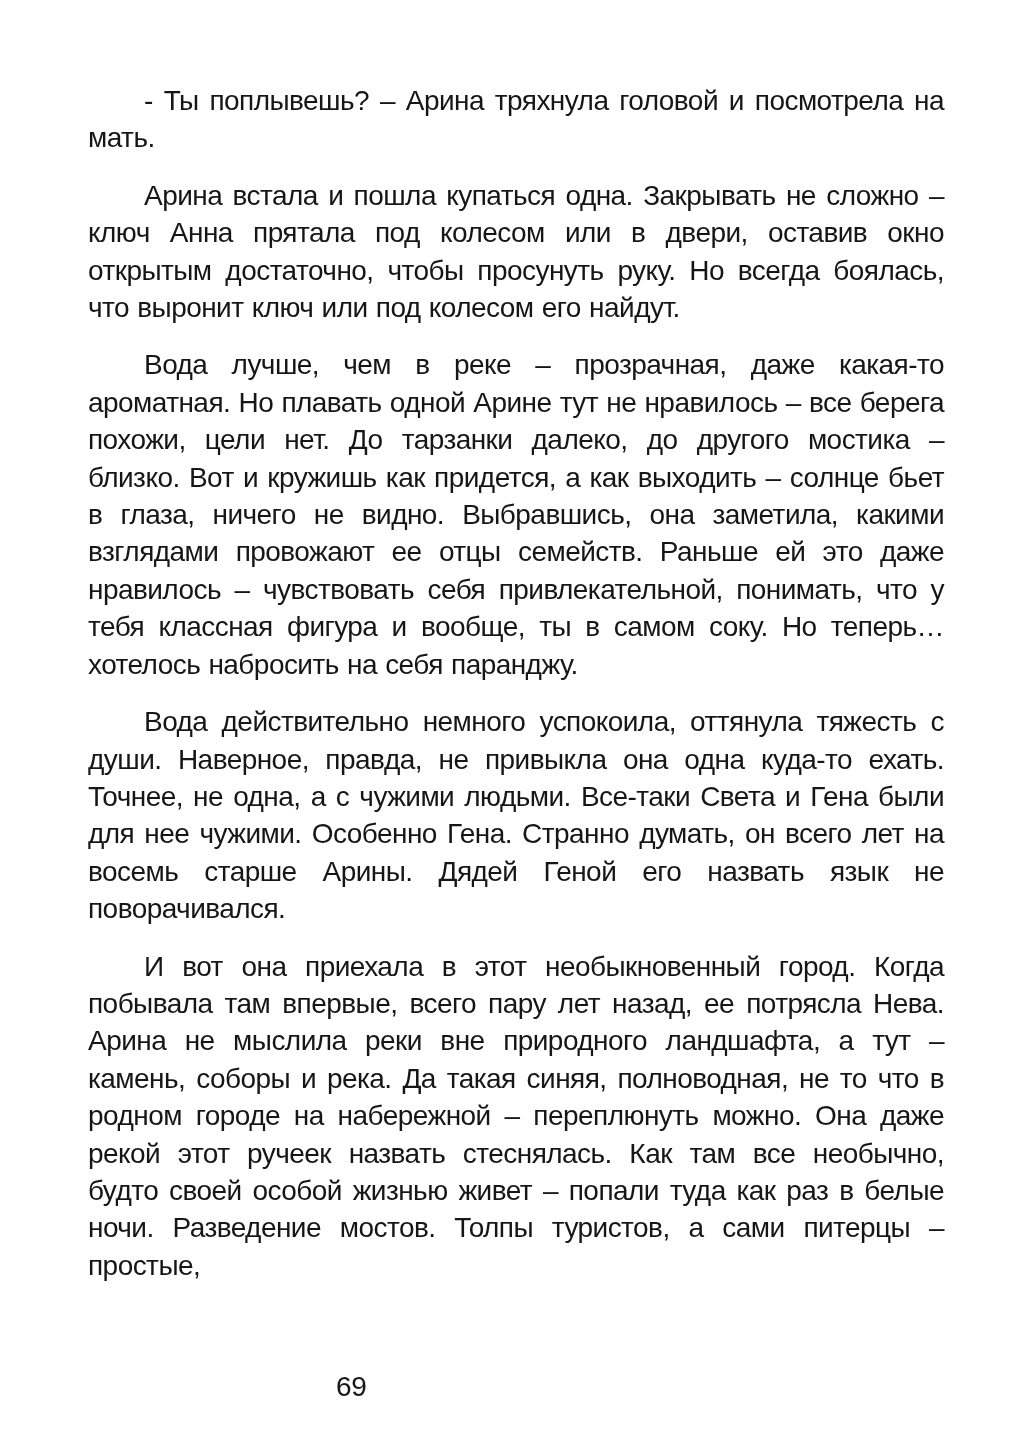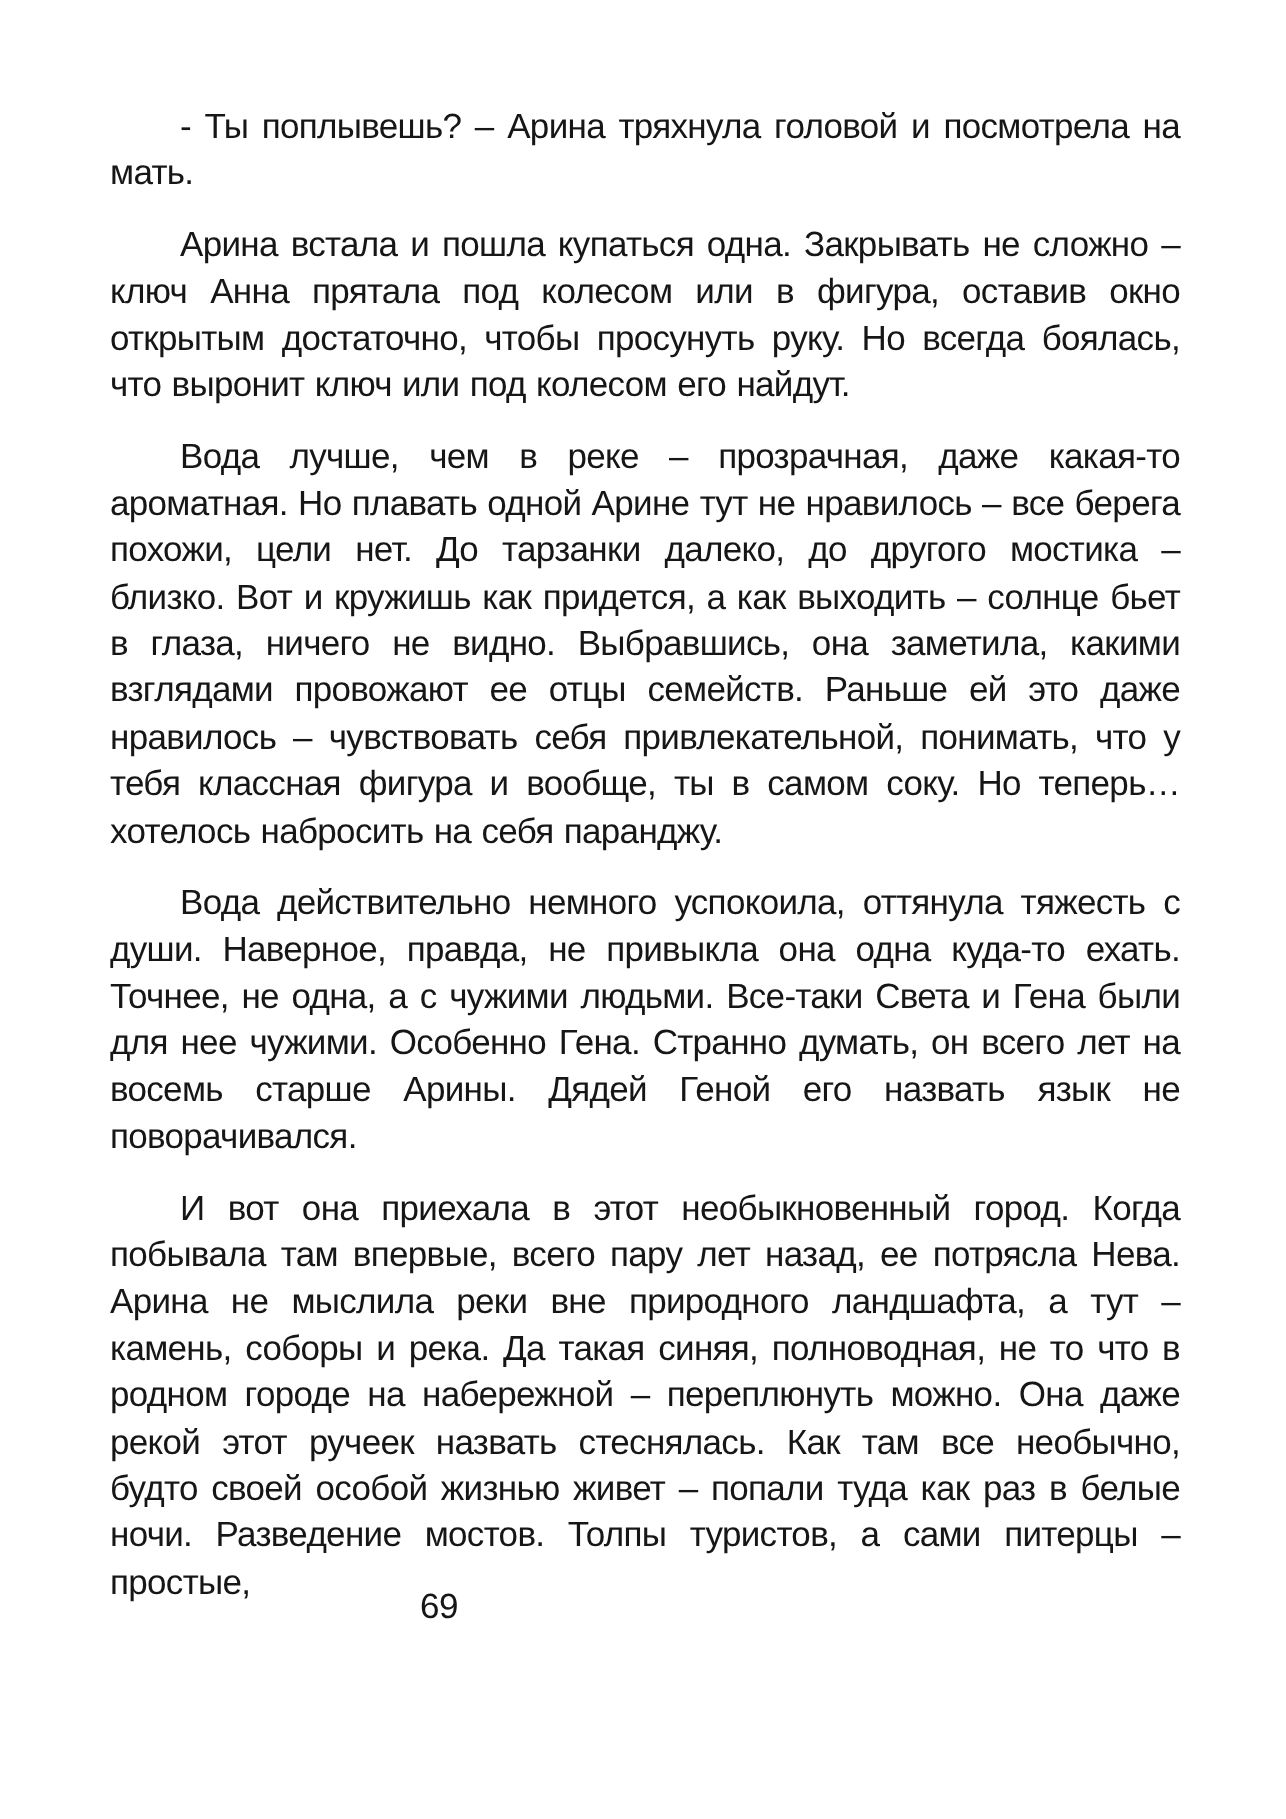--- a/index.html
+++ b/index.html
@@ -34,31 +34,31 @@
     font-size: 28px;
     line-height: 37.4px;
     letter-spacing: -0.55px;
     text-align: justify;
     text-indent: 56px;
     word-spacing: 1px;
   }
   .page-number {
     position: absolute;
     left: 336px;
-    top: 1266px;
+    top: 1368px;
     font-size: 28px;
     line-height: 37px;
     letter-spacing: -0.3px;
   }
 </style>
 </head>
 <body>
 
 <div class="page">
   <div class="text-block">
     <p>- Ты поплывешь? – Арина тряхнула головой и посмотрела на мать.</p>
-    <p>Арина встала и пошла купаться одна. Закрывать не сложно – ключ Анна прятала под колесом или в фигура, оставив окно открытым достаточно, чтобы просунуть руку. Но всегда боялась, что выронит ключ или под колесом его найдут.</p>
+    <p>Арина встала и пошла купаться одна. Закрывать не сложно – ключ Анна прятала под колесом или в двери, оставив окно открытым достаточно, чтобы просунуть руку. Но всегда боялась, что выронит ключ или под колесом его найдут.</p>
     <p>Вода лучше, чем в реке – прозрачная, даже какая-то ароматная. Но плавать одной Арине тут не нравилось – все берега похожи, цели нет. До тарзанки далеко, до другого мостика – близко. Вот и кружишь как придется, а как выходить – солнце бьет в глаза, ничего не видно. Выбравшись, она заметила, какими взглядами провожают ее отцы семейств. Раньше ей это даже нравилось – чувствовать себя привлекательной, понимать, что у тебя классная фигура и вообще, ты в самом соку. Но теперь… хотелось набросить на себя паранджу.</p>
     <p>Вода действительно немного успокоила, оттянула тяжесть с души. Наверное, правда, не привыкла она одна куда-то ехать. Точнее, не одна, а с чужими людьми. Все-таки Света и Гена были для нее чужими. Особенно Гена. Странно думать, он всего лет на восемь старше Арины. Дядей Геной его назвать язык не поворачивался.</p>
     <p>И вот она приехала в этот необыкновенный город. Когда побывала там впервые, всего пару лет назад, ее потрясла Нева. Арина не мыслила реки вне природного ландшафта, а тут – камень, соборы и река. Да такая синяя, полноводная, не то что в родном городе на набережной – переплюнуть можно. Она даже рекой этот ручеек назвать стеснялась. Как там все необычно, будто своей особой жизнью живет – попали туда как раз в белые ночи. Разведение мостов. Толпы туристов, а сами питерцы – простые,</p>
   </div>
   <div class="page-number">69</div>
 </div>
 
 </body></html>

